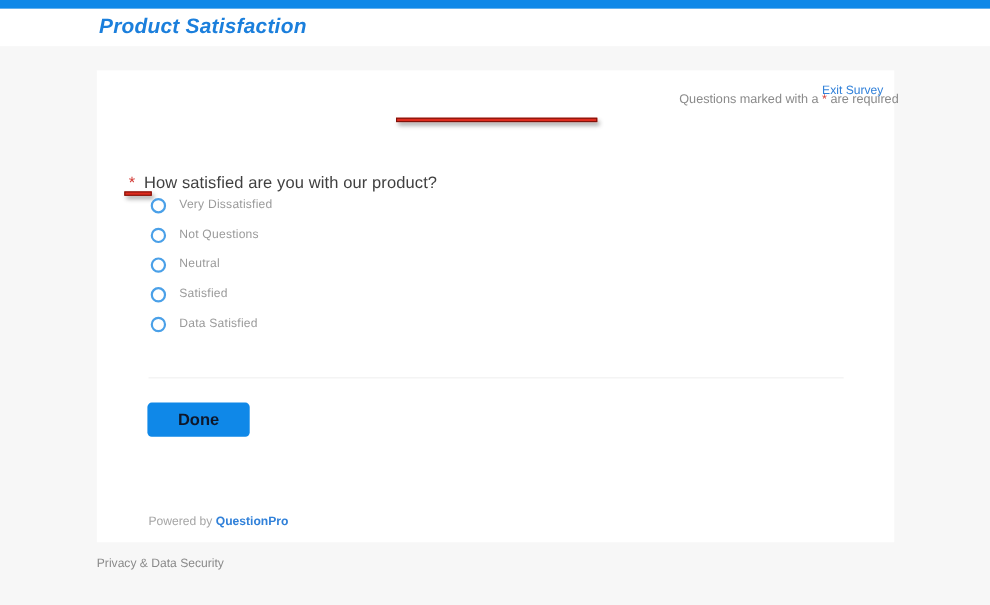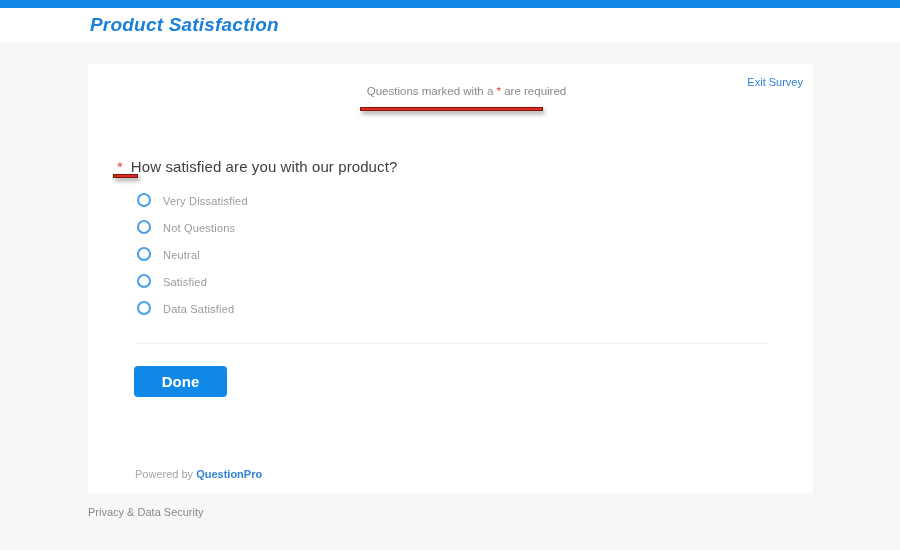--- a/index.html
+++ b/index.html
@@ -43,22 +43,22 @@
   .card{
     position:absolute;left:88px;top:64px;width:725px;height:429px;
     background:var(--card-bg);
   }
   .exit-link{
     position:absolute;top:12px;right:10px;
     font-size:11px;color:var(--link-blue);
     text-decoration:none;cursor:pointer;
   }
   .required-note{
-    position:absolute;top:21px;left:16px;width:100%;
-    text-align:center;
+    position:absolute;top:21px;left:4px;width:100%;
+    text-align:right;
     font-size:11.5px;color:var(--note-gray);
   }
   .required-note .req-star{color:#d43f3a;}
   .annotation-bar{
     position:absolute;
     height:4px;
     background:var(--annotation-red);
     border:1px solid var(--annotation-border);
     box-shadow:2px 3px 4px rgba(60,60,60,.45);
   }
@@ -70,21 +70,21 @@
     display:flex;align-items:baseline;
   }
   .question-star{color:#d43f3a;margin-right:8px;font-size:15px;}
   .question-text{font-weight:500;letter-spacing:.1px;}
   .options{
     position:absolute;left:49px;top:116px;
     display:flex;flex-direction:column;
   }
   .option-row{
     height:27px;
-    display:flex;align-items:flex-end;
+    display:flex;align-items:flex-start;
     cursor:pointer;
   }
   .option-row input[type="radio"]{
     appearance:none;-webkit-appearance:none;
     width:14px;height:14px;
     border:2px solid var(--radio-blue);
     border-radius:50%;
     background:#fff;
     cursor:pointer;
     flex:0 0 auto;
@@ -96,21 +96,21 @@
   }
   .divider{
     position:absolute;left:47px;top:279px;width:632px;height:1px;
     background:var(--divider-gray);
   }
   .done-button{
     position:absolute;left:46px;top:302px;
     width:93px;height:31px;
     background:var(--accent-blue);
     border:none;border-radius:4px;
-    color:#ffffff;font-size:15px;font-weight:700;
+    color:#0f172a;font-size:15px;font-weight:700;
     font-family:"Liberation Sans", sans-serif;
     cursor:pointer;
   }
   .powered{
     position:absolute;left:47px;top:404px;
     font-size:11px;color:#a5a5a5;text-align:center;
   }
   .powered a{
     color:var(--link-blue);
     font-weight:600;

